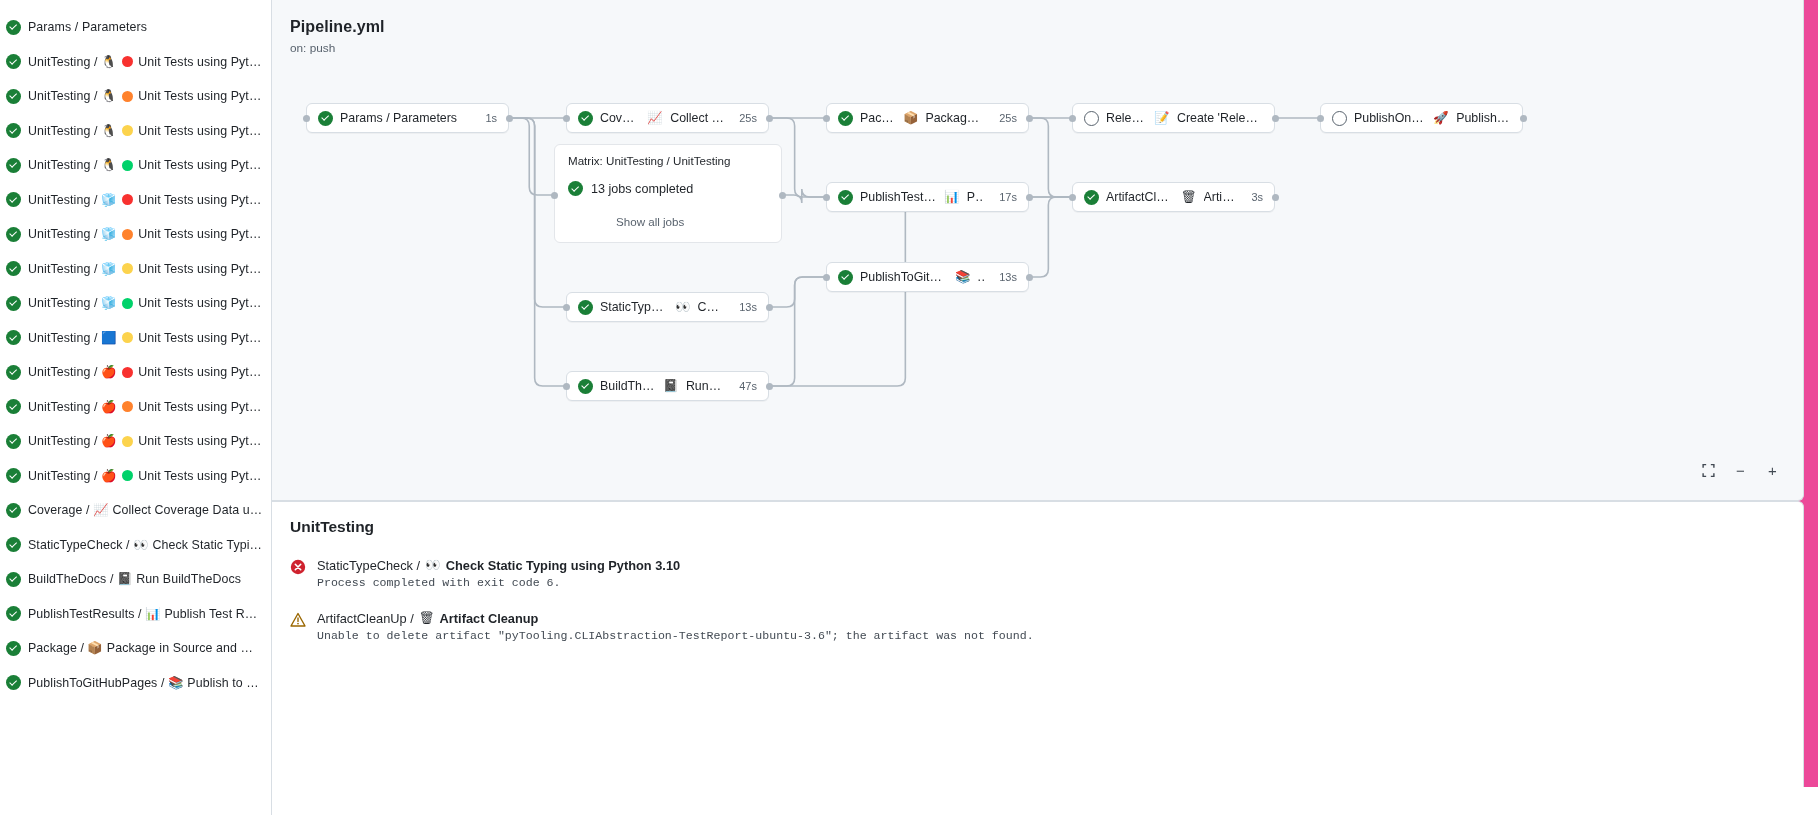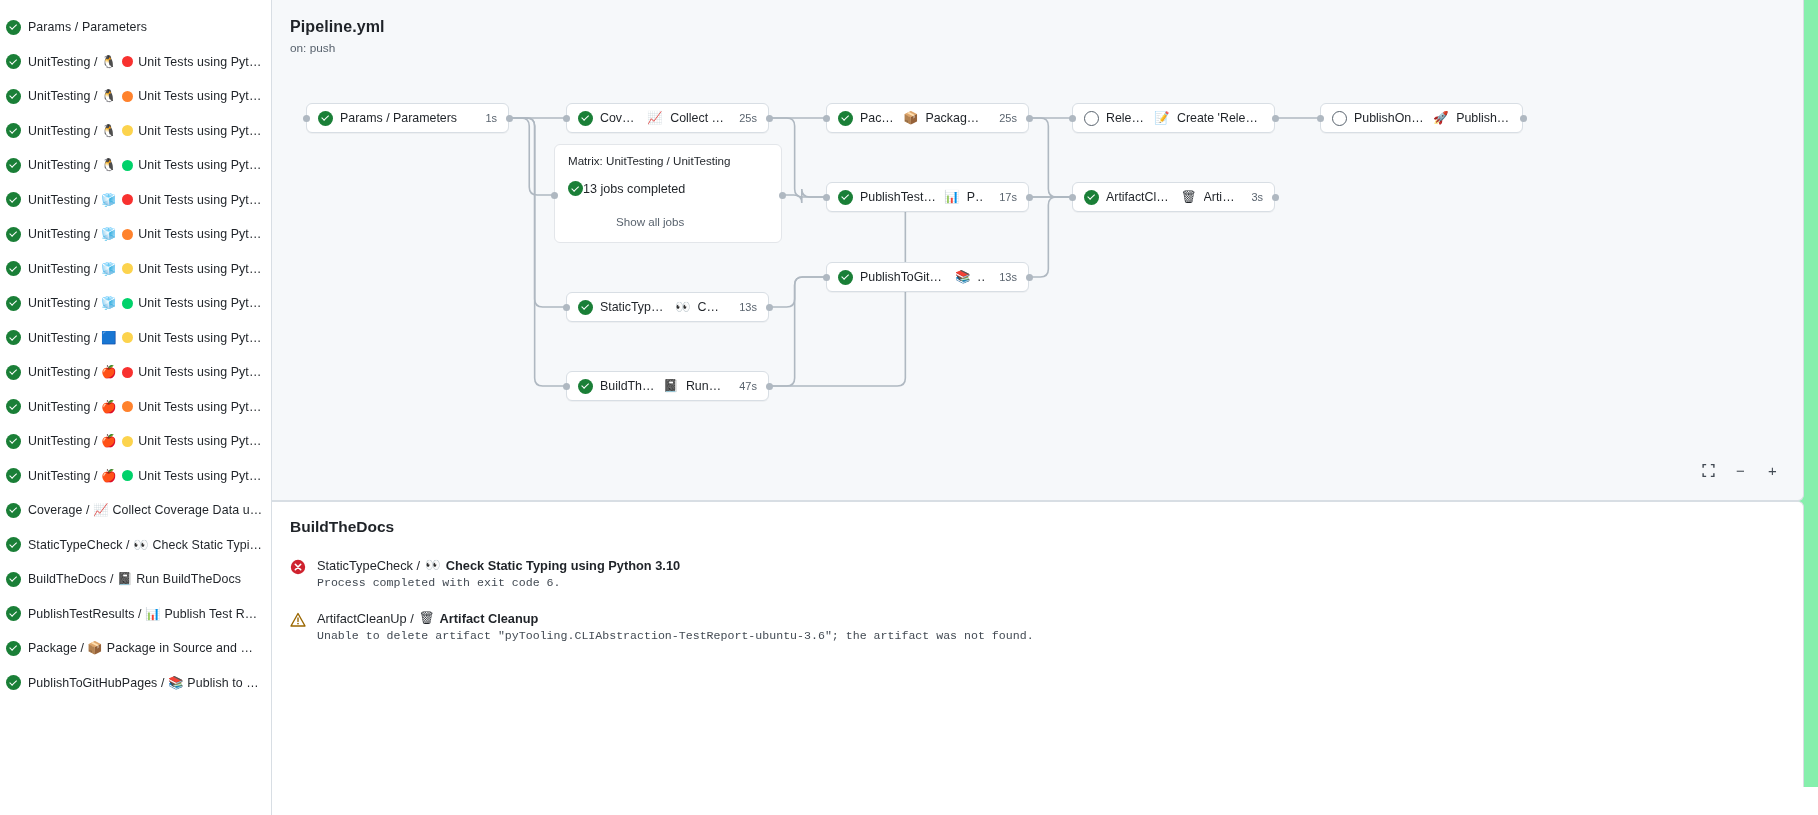--- a/index.html
+++ b/index.html
@@ -62,21 +62,21 @@
     width: 15px; height: 15px;
   }
 
   
   .chip { width: 11px; height: 11px; min-width: 11px; border-radius: 50%; display:inline-block; }
 
   
   .main {
     flex: 1; height: 787px;
     padding: 0;
-    background: #86efac;
+    background: #ec4899;
     position: relative;
     overflow: hidden;
   }
 
   .graph-card {
     margin: 0 14px 0 0;
     margin-left: 0;
     position: relative;
     height: 501px;
     background: #f6f8fa;
@@ -121,21 +121,21 @@
     border: 1px solid #e3e6ea;
     border-radius: 6px;
     z-index: 2;
   }
   .matrix-title {
     position: absolute; top: 9px; left: 13px;
     font-size: 11.6px; color: #1f2328; font-weight: 400;
   }
   .matrix-inner-node {
     position: absolute;
-    display: flex; align-items: center; 
+    display: flex; align-items: center; gap: 8px;
     font-size: 12.6px;
   }
   .show-all {
     position: absolute;
     font-size: 11.6px; color: #59636e; cursor: pointer;
   }
 
   
   .zoom-ctrls { position: absolute; right: 20px; bottom: 19px; display: flex; align-items: center; gap: 11px; z-index: 6; }
   .zc-btn {
@@ -391,21 +391,21 @@
           <svg width="15" height="15" viewBox="0 0 16 16" fill="currentColor">
             <path d="M1.5 1h4v1.5H3v2.5H1.5V1zm9 0h4v4H13V2.5h-2.5V1zM1.5 11H3v2.5h2.5V15h-4v-4zM13 11h1.5v4h-4v-1.5H13V11z"></path>
           </svg>
         </div>
         <div class="zc-btn">−</div>
         <div class="zc-btn">+</div>
       </div>
     </div>
 
     <div class="ann-card">
-      <div class="ann-title">BuildTheDocs</div>
+      <div class="ann-title">UnitTesting</div>
       <div id="ann-list">
           <div class="ann-row">
             <span class="err-ico">
               <svg width="16" height="16" viewBox="0 0 16 16">
                 <circle cx="8" cy="8" r="7.2" fill="#cf222e"></circle>
                 <path d="M5.3 5.3l5.4 5.4M10.7 5.3l-5.4 5.4" stroke="#fff" stroke-width="1.6" stroke-linecap="round"></path>
               </svg>
             </span>
             <div class="ann-body">
               <div class="ann-head-line">

